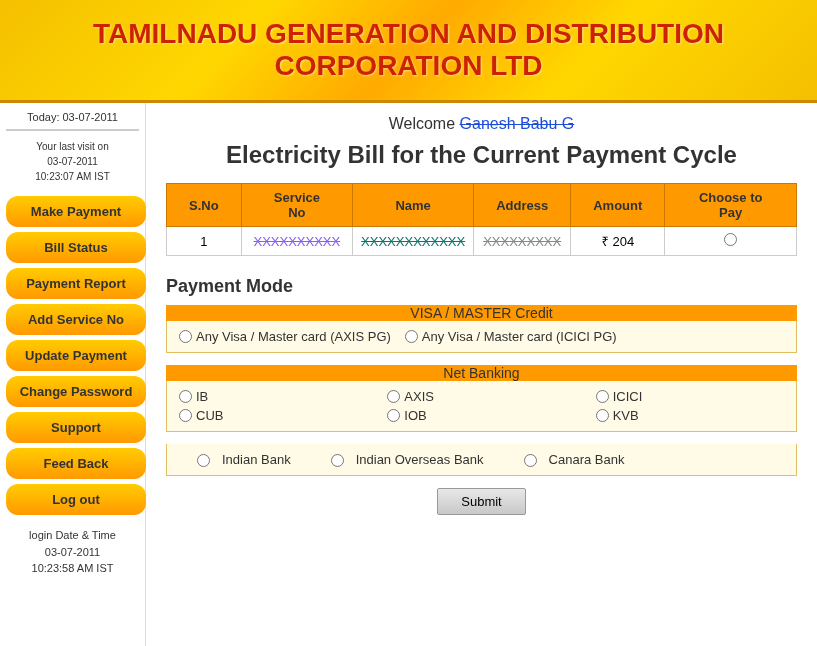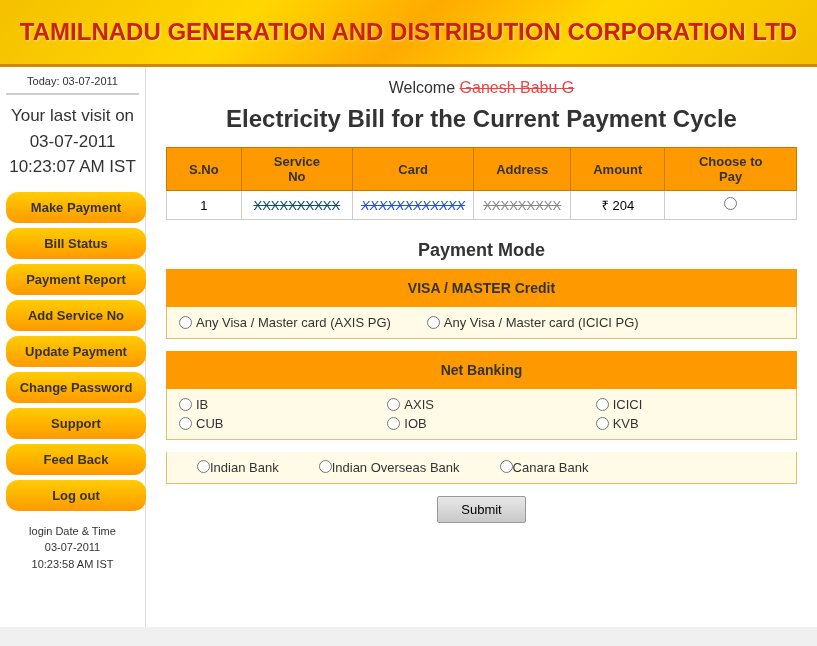--- a/index.html
+++ b/index.html
@@ -7,21 +7,21 @@
 
     
     .header {
       background: linear-gradient(135deg, #f5c000 0%, #ffd700 30%, #ffaa00 50%, #ffd700 70%, #f5c000 100%);
       padding: 18px 10px;
       text-align: center;
       border-bottom: 3px solid #cc8800;
     }
     .header-title {
       color: #cc2200;
-      font-size: 24px;
+      font-size: 28px;
       font-weight: bold;
       text-shadow: 1px 1px 2px rgba(255,255,255,0.5);
     }
 
     
     .main-layout {
       display: flex;
       background: #fff;
     }
 
@@ -39,21 +39,21 @@
       color: #333;
       text-align: center;
       margin-bottom: 6px;
     }
     .sidebar-divider {
       height: 2px;
       background: #ccc;
       margin-bottom: 8px;
     }
     .sidebar-last-visit {
-      font-size: 17px;
+      font-size: 10px;
       color: #333;
       text-align: center;
       margin-bottom: 12px;
       line-height: 1.5;
     }
     .sidebar-btn {
       display: block;
       width: 140px;
       margin: 5px auto;
       padding: 8px 4px;
@@ -81,21 +81,21 @@
       padding: 12px 20px;
     }
     .welcome-text {
       text-align: center;
       font-size: 16px;
       color: #333;
       margin-bottom: 8px;
     }
     .welcome-text .user-name {
       text-decoration: line-through;
-      color: #ef4444;
+      color: #1d4ed8;
     }
     .page-title {
       text-align: center;
       font-size: 24px;
       font-weight: bold;
       color: #333;
       margin-bottom: 14px;
     }
 
     
@@ -114,42 +114,41 @@
     }
     .bill-table td {
       border: 1px solid #ccc;
       padding: 5px 8px;
       text-align: center;
       background: #fff;
     }
 
     
     .payment-mode-title {
-      text-align: center;
       font-size: 18px;
       font-weight: bold;
       color: #333;
       margin-bottom: 8px;
     }
     .section-header {
       background: #ff9900;
       color: #333;
-      font-weight: bold;
-      text-align: center;
-      padding: 11px;
+      font-weight: normal;
+      text-align: center;
+      padding: 0;
       font-size: 14px;
     }
     .payment-options-row {
       display: flex;
       align-items: center;
       padding: 8px 12px;
       background: #fffbe6;
       border: 1px solid #e0c060;
       border-top: none;
-      gap: 36px;
+      gap: 14px;
     }
     .payment-options-row label {
       font-size: 13px;
       color: #333;
       display: flex;
       align-items: center;
       gap: 4px;
       cursor: pointer;
     }
     .payment-section {
@@ -177,22 +176,22 @@
       gap: 40px;
       padding: 8px 30px;
       background: #fffbe6;
       border: 1px solid #e0c060;
       border-top: none;
     }
     .debit-row label {
       font-size: 13px;
       color: #333;
       display: flex;
-      align-items: flex-start;
-      gap: 0;
+      align-items: flex-end;
+      gap: 12px;
       cursor: pointer;
     }
     .submit-row {
       text-align: center;
       margin-top: 12px;
     }
     .submit-btn {
       background: linear-gradient(to bottom, #e8e8e8, #c8c8c8);
       border: 1px solid #999;
       padding: 5px 23px;
@@ -245,34 +244,34 @@
       <span class="user-name strikethrough">Ganesh Babu G</span>
     </div>
 
     <div class="page-title">Electricity Bill for the Current Payment Cycle</div>
 
     <table class="bill-table">
       <thead>
         <tr>
           <th>S.No</th>
           <th>Service No</th>
-          <th>Card</th>
+          <th>Name</th>
           <th>Address</th>
           <th>Amount</th>
           <th>Choose to Pay</th>
         </tr>
       </thead>
       <tbody>
         <tr>
           <td>1</td>
           <td>
-            <span style="text-decoration:line-through; color:#0c4a6e;">XXXXXXXXXX</span>
+            <span style="text-decoration:line-through; color:#8b5cf6;">XXXXXXXXXX</span>
           </td>
           <td>
-            <span style="text-decoration:line-through; color:#1d4ed8;font-style:italic;">XXXXXXXXXXXX</span>
+            <span style="text-decoration:line-through; color:#0f766e;">XXXXXXXXXXXX</span>
           </td>
           <td>
             <span style="text-decoration:line-through; color:#888;">XXXXXXXXX</span>
           </td>
           <td>₹ 204</td>
           <td>
             <input type="radio" name="bill_choose" style="">
           </td>
         </tr>
       </tbody>

